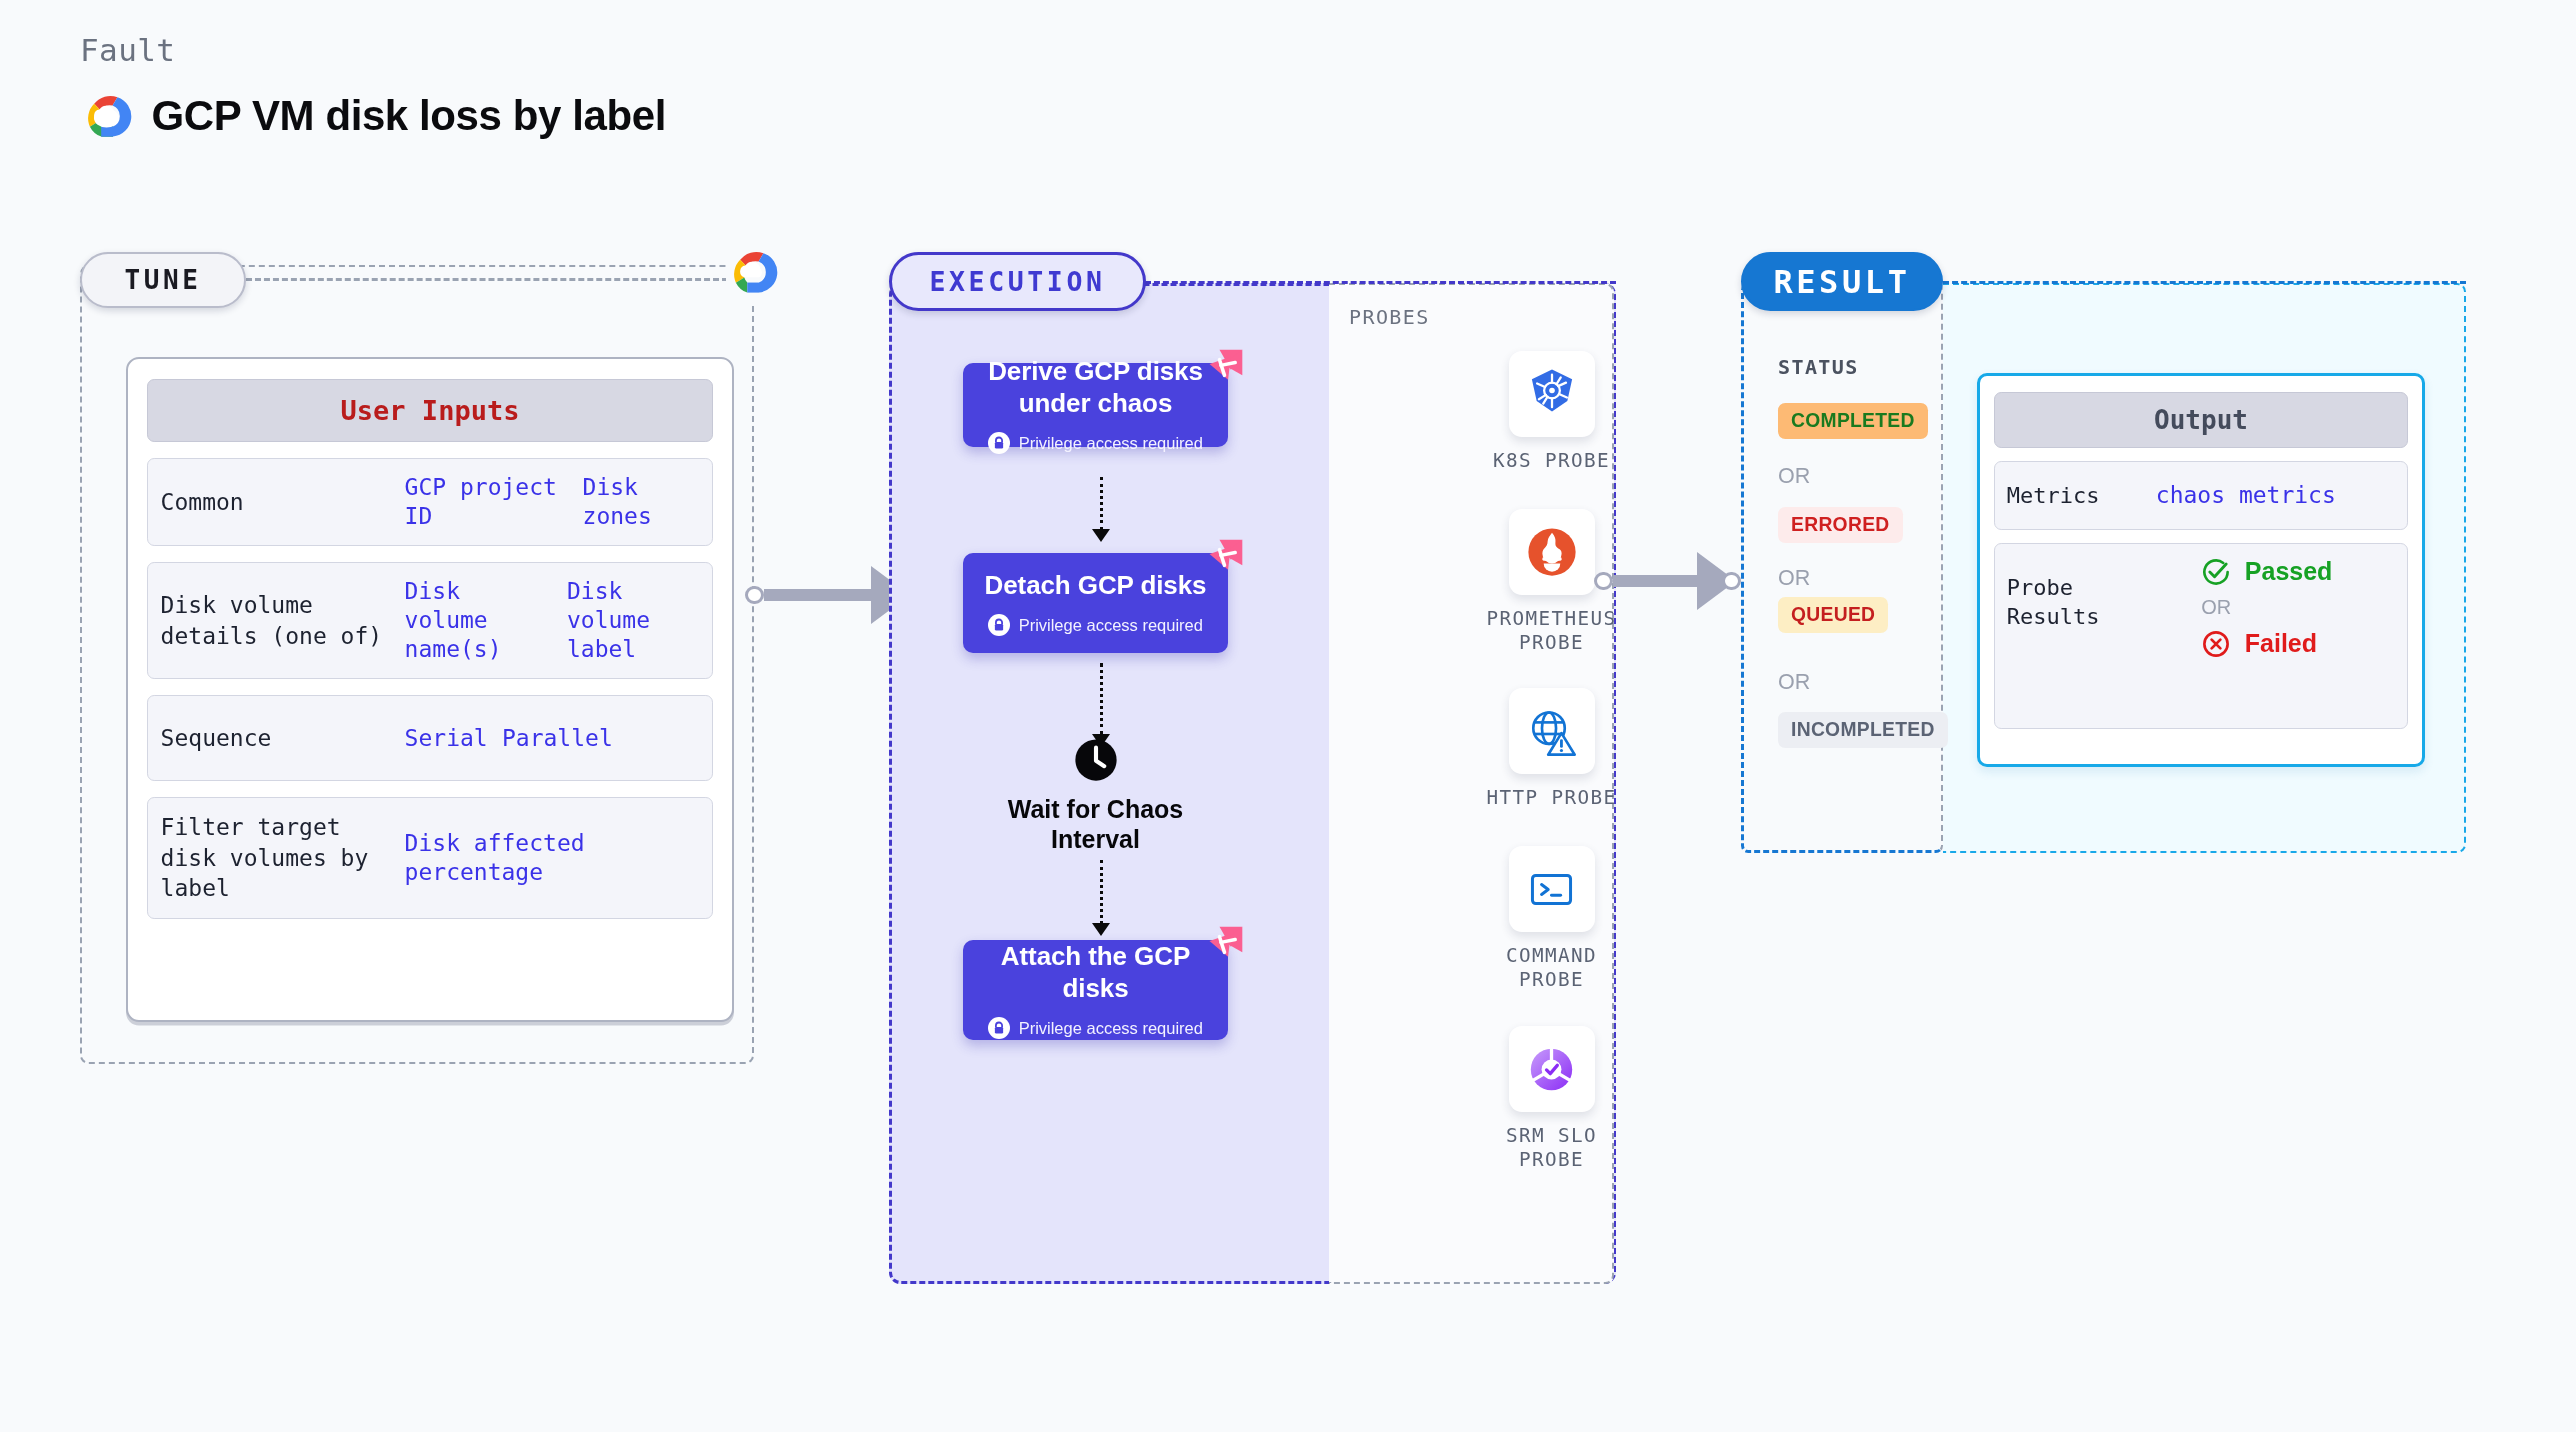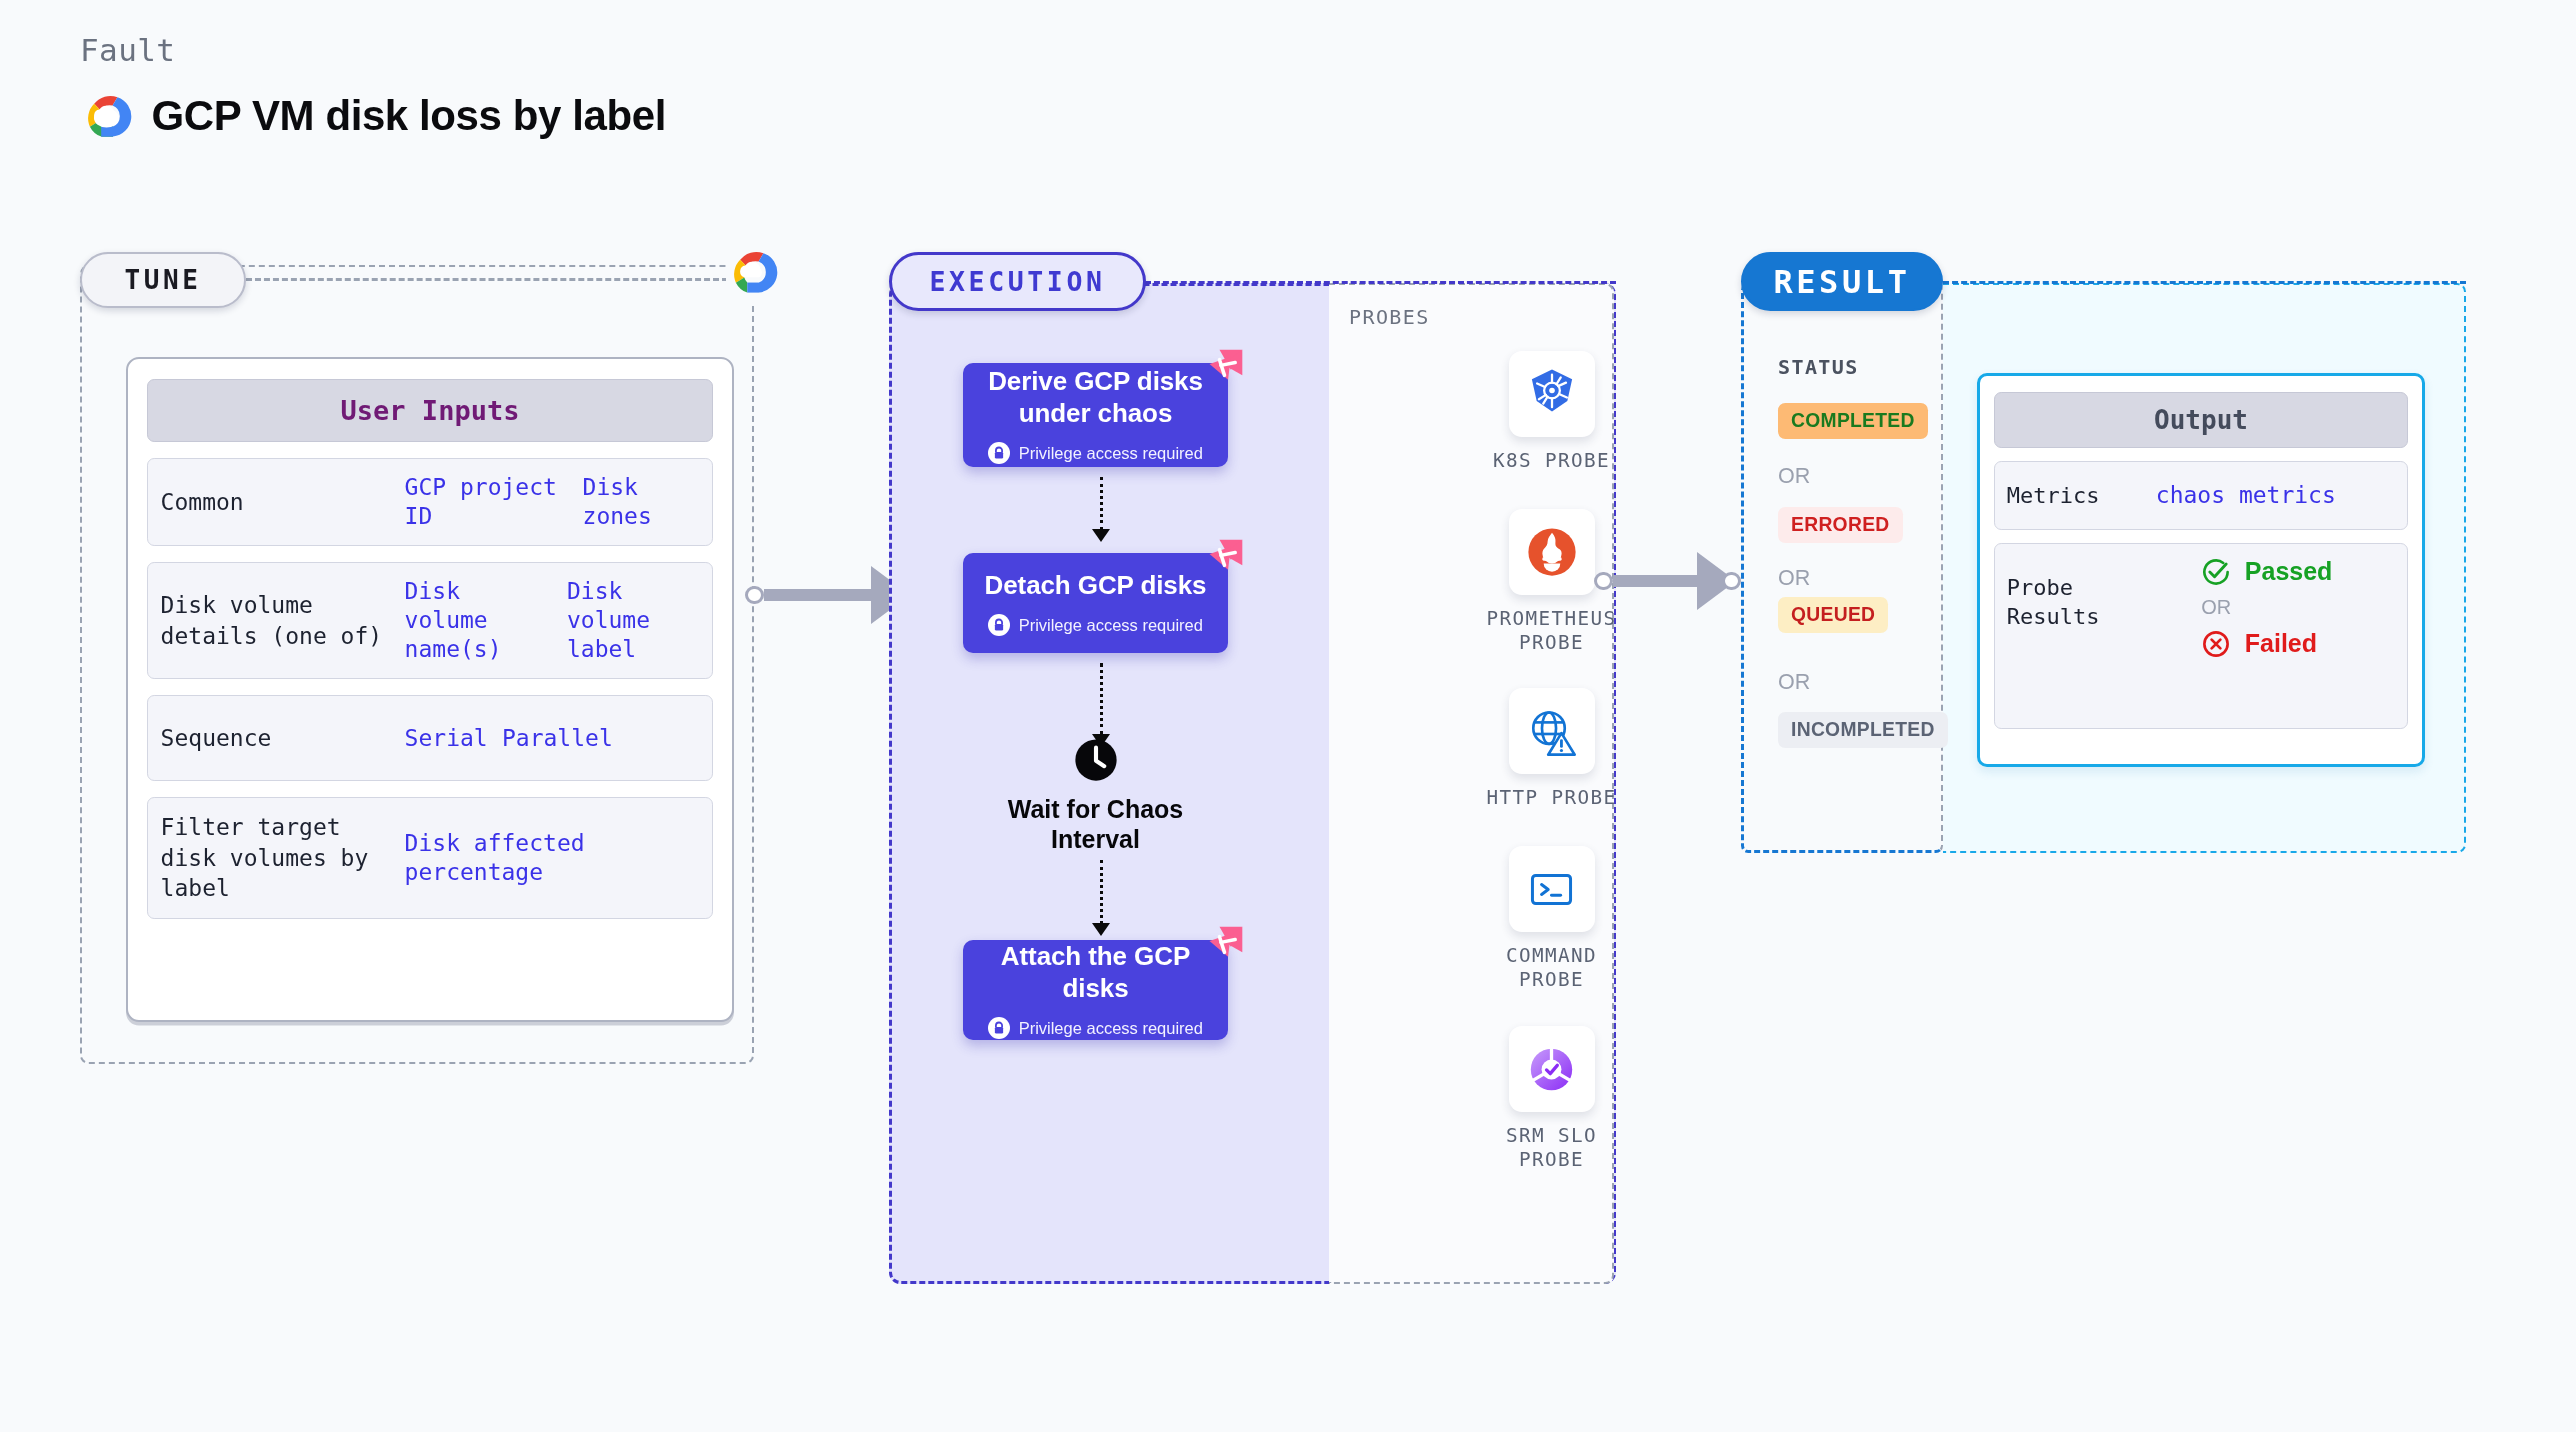--- a/index.html
+++ b/index.html
@@ -84,21 +84,21 @@
   
   .tune-card {
     position: absolute; left: 126px; top: 357px; width: 608px; height: 665px;
     background: #ffffff; border: 2.1px solid #aeb3c2; border-radius: 13px;
     box-shadow: 0 3.6px 0 rgba(150,155,172,0.45);
   }
   .ui-header {
     margin: 20px 18.6px 0 18.6px; height: 63px; background: #d7d8e3;
     border: 1.4px solid #c6c8d6; border-radius: 7.2px;
     display: flex; align-items: center; justify-content: center;
-    font-family: "DejaVu Sans Mono", monospace; font-size: 27px; font-weight: 700; color: #701a75;
+    font-family: "DejaVu Sans Mono", monospace; font-size: 27px; font-weight: 700; color: #b91c1c;
   }
   .ui-row {
     margin: 16px 18.6px 0 18.6px; background: #f4f5fa;
     border: 1.4px solid #d3d6e2; border-radius: 7.2px;
     display: flex; align-items: center; padding: 14.3px 13px; min-height: 86px;
   }
   .ui-row-key {
     width: 244px; flex: none;
     font-family: "DejaVu Sans Mono", monospace; font-size: 23px; color: #1d2230; line-height: 1.32;
   }
@@ -134,21 +134,21 @@
   }
   .exec-card .title {
     font-size: 26px; font-weight: 700; text-align: center; line-height: 1.22; letter-spacing: -0.1px;
   }
   .exec-card .sub-row { display: flex; align-items: center; gap: 8.6px; margin-top: 13px; }
   .exec-card .sub { font-size: 16.5px; font-weight: 400; color: #f3f2ff; }
   .lock-ic { width: 22px; height: 22px; flex: none; }
 
   .ribbon { position: absolute; right: -20px; top: -18.6px; width: 57px; height: 57px; }
 
-  .card-1 { left: 963px; top: 363px; width: 265px; height: 104px; }
+  .card-1 { left: 963px; top: 363px; width: 265px; height: 84px; }
   .card-2 { left: 963px; top: 553px; width: 265px; height: 100px; }
   .card-3 { left: 963px; top: 940px; width: 265px; height: 100px; }
 
   
   .v-arrow { position: absolute; display: flex; flex-direction: column; align-items: center; }
   .v-arrow .line { width: 0; border-left: 3.6px dotted #0a0a0a; flex: none; }
   .v-arrow .tip {
     width: 0; height: 0; border-left: 9.3px solid transparent; border-right: 9.3px solid transparent;
     border-top: 13.6px solid #0a0a0a; margin-top: -1.4px;
   }

